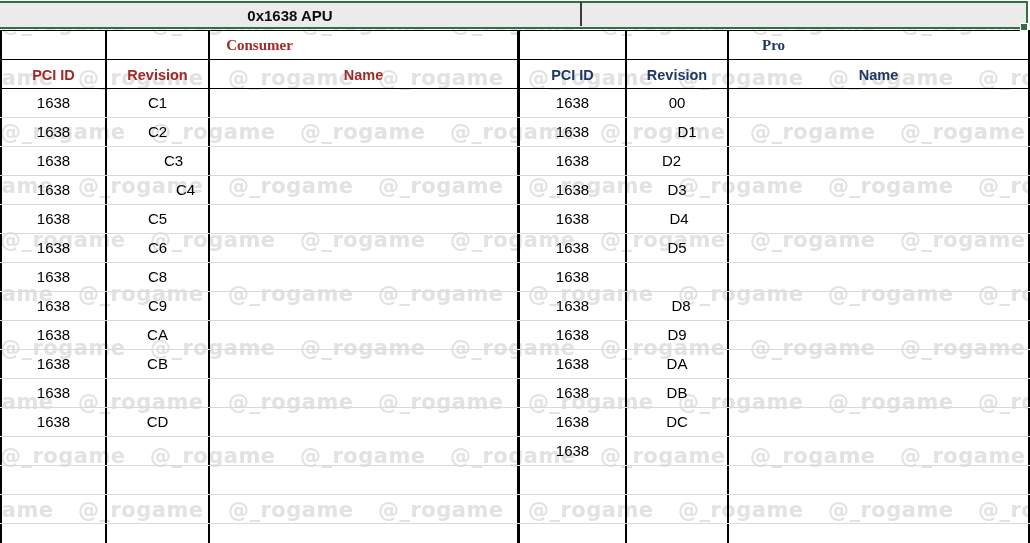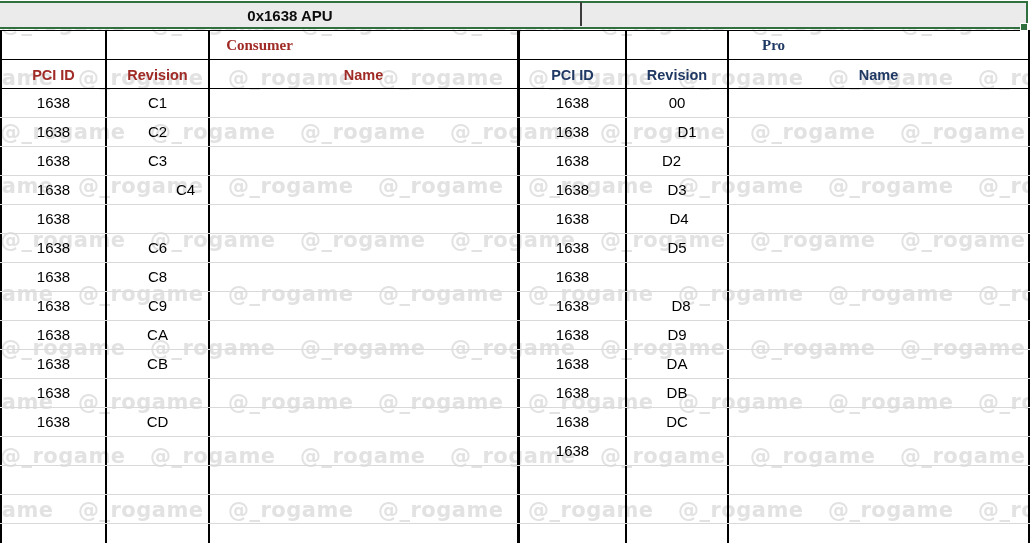--- a/index.html
+++ b/index.html
@@ -277,26 +277,27 @@
       <div class="col-head ch-red" style="left: 2px; width: 103px;">PCI ID</div>
       <div class="col-head ch-red" style="left: 107px; width: 101px;">Revision</div>
       <div class="col-head ch-red" style="left: 210px; width: 307px;">Name</div>
       <div class="cell" style="left: 2px; width: 103px; top: 58px;">1638</div>
       <div class="cell" style="left: 107px; width: 101px; top: 58px;">C1</div>
       <div class="cell" style="left: 210px; width: 307px; top: 58px;"></div>
       <div class="cell" style="left: 2px; width: 103px; top: 87px;">1638</div>
       <div class="cell" style="left: 107px; width: 101px; top: 87px;">C2</div>
       <div class="cell" style="left: 210px; width: 307px; top: 87px;"></div>
       <div class="cell" style="left: 2px; width: 103px; top: 116px;">1638</div>
-      <div class="cell" style="left: 107px; width: 101px; top: 116px;">C3</div>
+      <div class="cell" style="left: 107px; width: 101px; top: 116px; padding-left: 16px;">C3</div>
       <div class="cell" style="left: 210px; width: 307px; top: 116px;"></div>
       <div class="cell" style="left: 2px; width: 103px; top: 145px;">1638</div>
       <div class="cell" style="left: 107px; width: 101px; top: 145px; margin-left: 28px;">C4</div>
       <div class="cell" style="left: 210px; width: 307px; top: 145px;"></div>
       <div class="cell" style="left: 2px; width: 103px; top: 174px;">1638</div>
+      <div class="cell" style="left: 107px; width: 101px; top: 174px;">C5</div>
       <div class="cell" style="left: 210px; width: 307px; top: 174px;"></div>
       <div class="cell" style="left: 2px; width: 103px; top: 203px;">1638</div>
       <div class="cell" style="left: 107px; width: 101px; top: 203px;">C6</div>
       <div class="cell" style="left: 210px; width: 307px; top: 203px;"></div>
       <div class="cell" style="left: 2px; width: 103px; top: 232px;">1638</div>
       <div class="cell" style="left: 107px; width: 101px; top: 232px;">C8</div>
       <div class="cell" style="left: 210px; width: 307px; top: 232px;"></div>
       <div class="cell" style="left: 2px; width: 103px; top: 261px;">1638</div>
       <div class="cell" style="left: 107px; width: 101px; top: 261px;">C9</div>
       <div class="cell" style="left: 210px; width: 307px; top: 261px;"></div>

